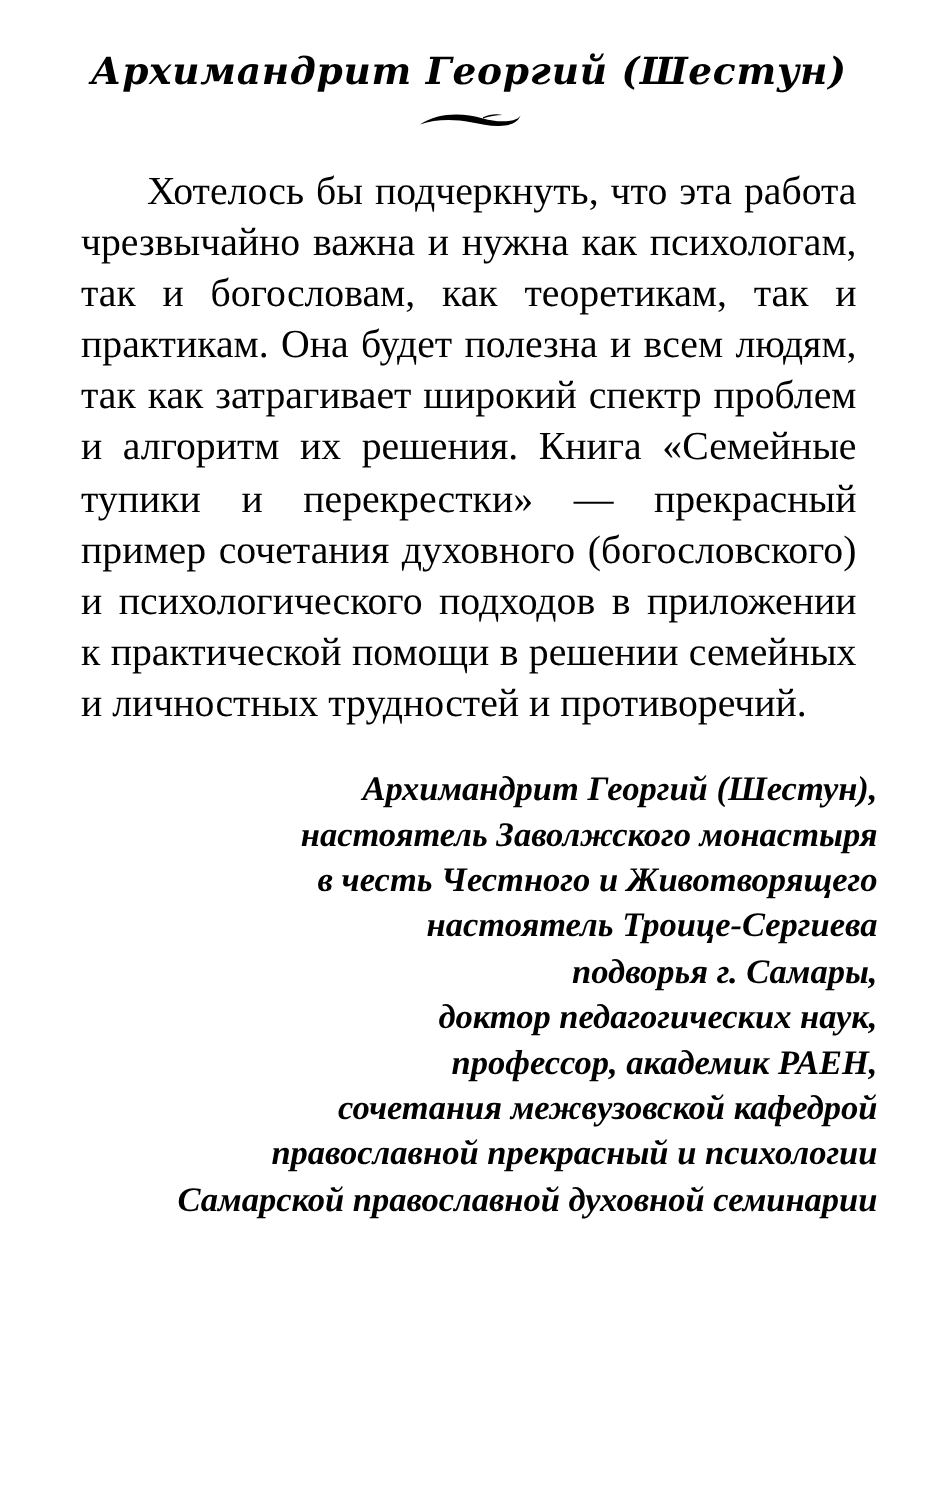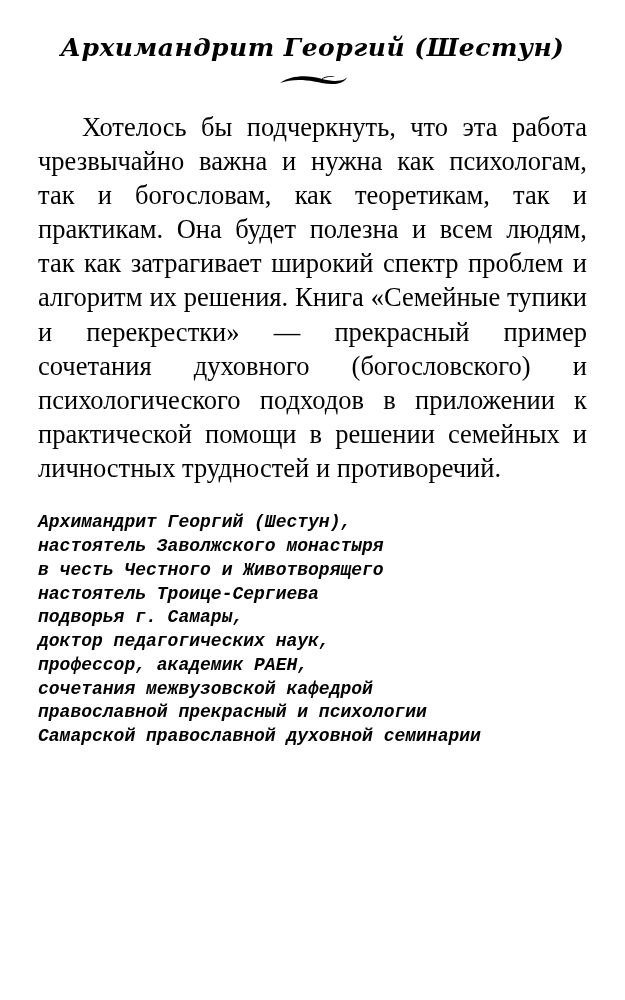--- a/index.html
+++ b/index.html
@@ -53,30 +53,31 @@
   .body-text {
     margin-top: 22px;
     font-family: "Liberation Serif", serif;
     font-size: 26.5px;
     line-height: 1.29;
     text-align: justify;
     text-justify: inter-word;
     hyphens: manual;
   }
   .body-text p {
-    margin: 0;
+    margin: 16px;
     text-indent: 44px;
   }
   .signature {
     margin-top: 26px;
-    font-family: Liberation Mono, monospace;
+    font-family: Liberation Serif, serif;
     font-style: italic;
     font-weight: bold;
-    font-size: 18px;
+    font-size: 23px;
     line-height: 1.32;
+    text-align: right;
     padding-right: 2px;
   }
   .signature div {
     white-space: nowrap;
   }
 </style>
 </head>
 <body>
 
 <div class="page">

